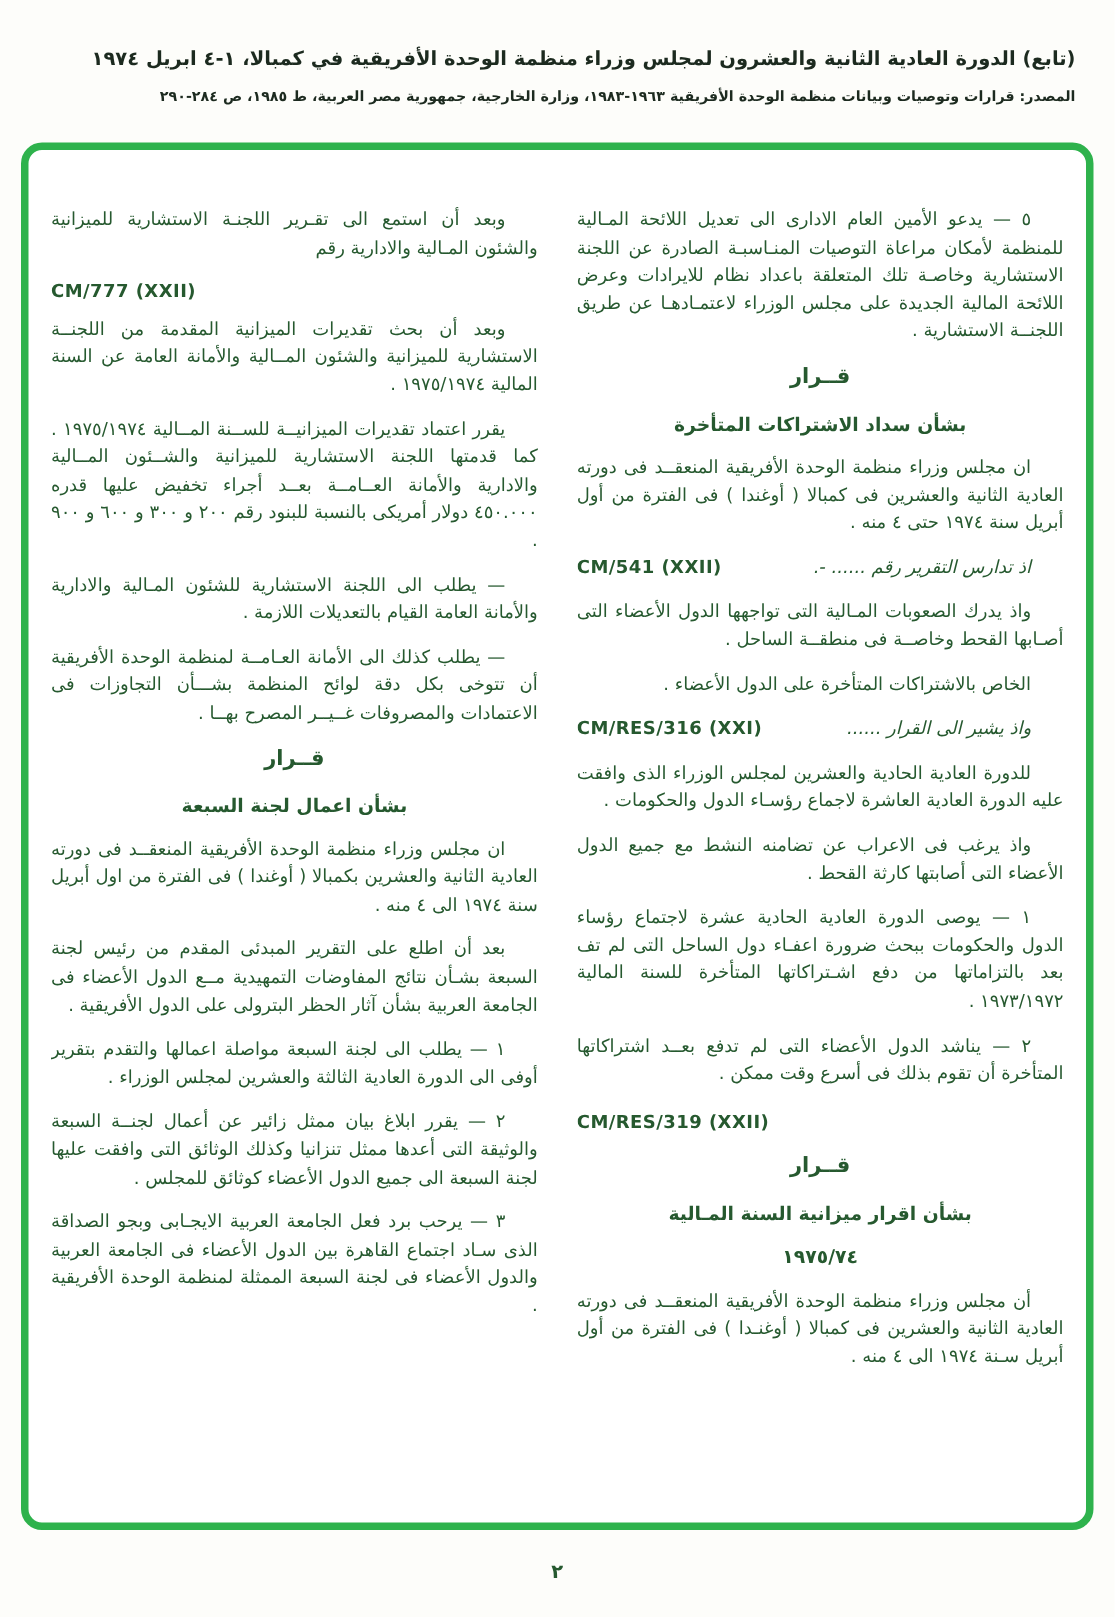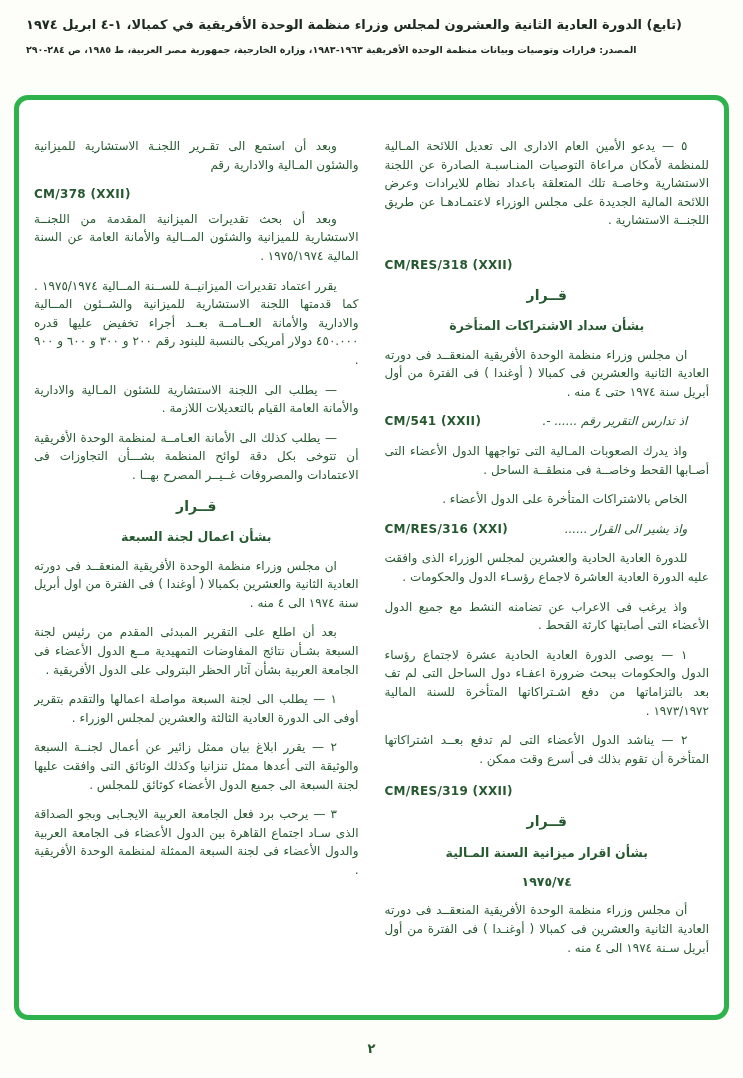--- a/index.html
+++ b/index.html
@@ -11,22 +11,22 @@
   html,body{width:743px;height:1078px;}
   body{
     background:#fdfdfa;
     font-family:"DejaVu Sans", sans-serif;
     position:relative;
     overflow:hidden;
     color:var(--ink);
   }
   .doc-header{
     direction:rtl;
-    text-align:left;
-    padding:16px 26px 0 26px;
+    text-align:right;
+    padding:31px 26px 0 26px;
     color:var(--head);
   }
   .doc-title{
     font-size:13px;
     font-weight:bold;
     letter-spacing:0;
     line-height:1.35;
   }
   .doc-source{
     margin-top:10px;
@@ -114,21 +114,20 @@
 <header class="doc-header">
   <div class="doc-title">(تابع) الدورة العادية الثانية والعشرون لمجلس وزراء منظمة الوحدة الأفريقية في كمبالا، ١-٤ ابريل ١٩٧٤</div>
   <div class="doc-source">المصدر: قرارات وتوصيات وبيانات منظمة الوحدة الأفريقية ١٩٦٣-١٩٨٣، وزارة الخارجية، جمهورية مصر العربية، ط ١٩٨٥، ص ٢٨٤-٢٩٠</div>
 </header>
 
 <div class="green-frame">
   <div class="columns">
 
     <section class="col">
       <p class="para">٥ — يدعو الأمين العام الادارى الى تعديل اللائحة المـالية للمنظمة لأمكان مراعاة التوصيات المنـاسبـة الصادرة عن اللجنة الاستشارية وخاصـة تلك المتعلقة باعداد نظام للايرادات وعرض اللائحة المالية الجديدة على مجلس الوزراء لاعتمـادهـا عن طريق اللجنــة الاستشارية .</p>
-      <p class="ref mt-xl">CM/RES/318  (XXII)</p>
       <h2 class="res-title">قــرار</h2>
       <h3 class="res-sub">بشأن سداد الاشتراكات المتأخرة</h3>
       <p class="para">ان مجلس وزراء منظمة الوحدة الأفريقية المنعقــد فى دورته العادية الثانية والعشرين فى كمبالا ( أوغندا ) فى الفترة من أول أبريل سنة ١٩٧٤ حتى ٤ منه .</p>
       <p class="para refline">
         <span class="rl-text">اذ تدارس التقرير رقم ...... -.</span>
         <span class="rl-code">CM/541  (XXII)</span>
       </p>
       <p class="para">واذ يدرك الصعوبات المـالية التى تواجهها الدول الأعضاء التى أصـابها القحط وخاصــة فى منطقــة الساحل .</p>
       <p class="para">الخاص بالاشتراكات المتأخرة على الدول الأعضاء .</p>
       <p class="para refline">
@@ -141,21 +140,21 @@
       <p class="para">٢ — يناشد الدول الأعضاء التى لم تدفع بعــد اشتراكاتها المتأخرة أن تقوم بذلك فى أسرع وقت ممكن .</p>
       <p class="ref mt-lg">CM/RES/319  (XXII)</p>
       <h2 class="res-title">قــرار</h2>
       <h3 class="res-sub">بشأن اقرار ميزانية السنة المـالية</h3>
       <h3 class="res-sub">١٩٧٥/٧٤</h3>
       <p class="para">أن مجلس وزراء منظمة الوحدة الأفريقية المنعقــد فى دورته العادية الثانية والعشرين فى كمبالا ( أوغنـدا ) فى الفترة من أول أبريل سـنة ١٩٧٤ الى ٤ منه .</p>
     </section>
 
     <section class="col">
       <p class="para">وبعد أن استمع الى تقـرير اللجنـة الاستشارية للميزانية والشئون المـالية والادارية رقم</p>
-      <p class="ref">CM/378  (XXII)</p>
+      <p class="ref">CM/777  (XXII)</p>
       <p class="para">وبعد أن بحث تقديرات الميزانية المقدمة من اللجنــة الاستشارية للميزانية والشئون المــالية والأمانة العامة عن السنة المالية ١٩٧٥/١٩٧٤ .</p>
       <p class="para">يقرر اعتماد تقديرات الميزانيــة للســنة المــالية ١٩٧٥/١٩٧٤ . كما قدمتها اللجنة الاستشارية للميزانية والشــئون المــالية والادارية والأمانة العــامــة بعــد أجراء تخفيض عليها قدره ٤٥٠.٠٠٠ دولار أمريكى بالنسبة للبنود رقم ٢٠٠ و ٣٠٠ و ٦٠٠ و ٩٠٠ .</p>
       <p class="para">— يطلب الى اللجنة الاستشارية للشئون المـالية والادارية والأمانة العامة القيام بالتعديلات اللازمة .</p>
       <p class="para">— يطلب كذلك الى الأمانة العـامــة لمنظمة الوحدة الأفريقية أن تتوخى بكل دقة لوائح المنظمة بشـــأن التجاوزات فى الاعتمادات والمصروفات غــيــر المصرح بهــا .</p>
       <h2 class="res-title">قــرار</h2>
       <h3 class="res-sub">بشأن اعمال لجنة السبعة</h3>
       <p class="para">ان مجلس وزراء منظمة الوحدة الأفريقية المنعقــد فى دورته العادية الثانية والعشرين بكمبالا ( أوغندا ) فى الفترة من اول أبريل سنة ١٩٧٤ الى ٤ منه .</p>
       <p class="para">بعد أن اطلع على التقرير المبدئى المقدم من رئيس لجنة السبعة بشـأن نتائج المفاوضات التمهيدية مــع الدول الأعضاء فى الجامعة العربية بشأن آثار الحظر البترولى على الدول الأفريقية .</p>
       <p class="para">١ — يطلب الى لجنة السبعة مواصلة اعمالها والتقدم بتقرير أوفى الى الدورة العادية الثالثة والعشرين لمجلس الوزراء .</p>
       <p class="para">٢ — يقرر ابلاغ بيان ممثل زائير عن أعمال لجنــة السبعة والوثيقة التى أعدها ممثل تنزانيا وكذلك الوثائق التى وافقت عليها لجنة السبعة الى جميع الدول الأعضاء كوثائق للمجلس .</p>

